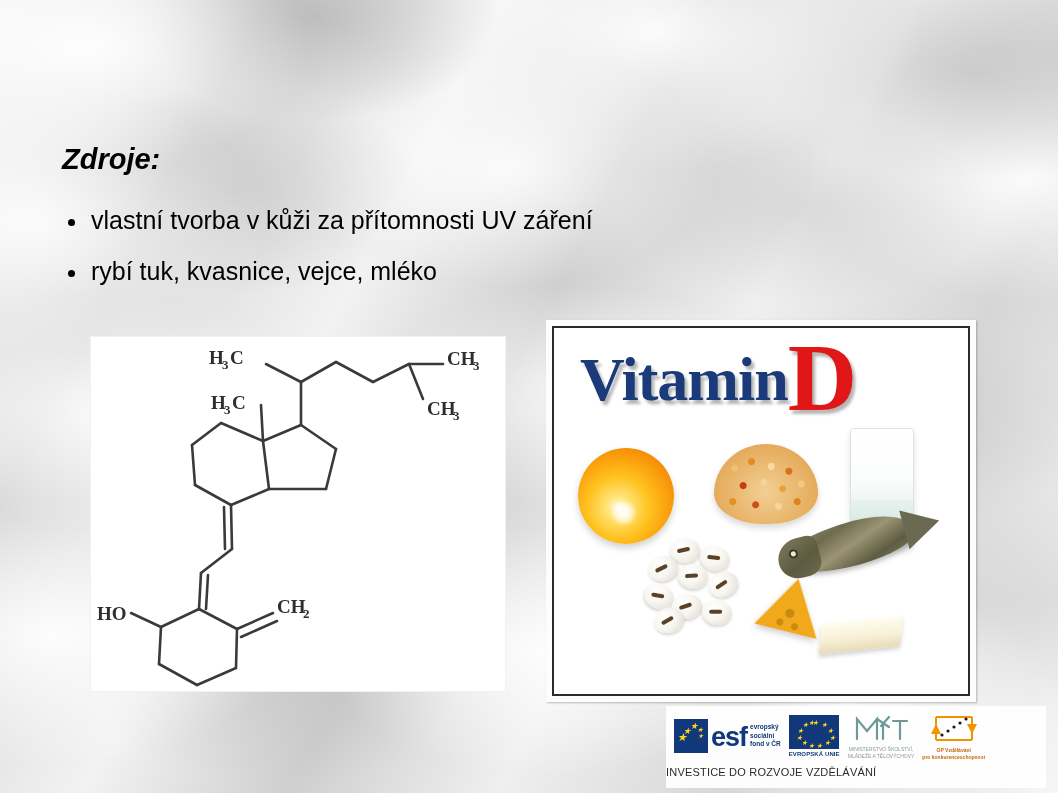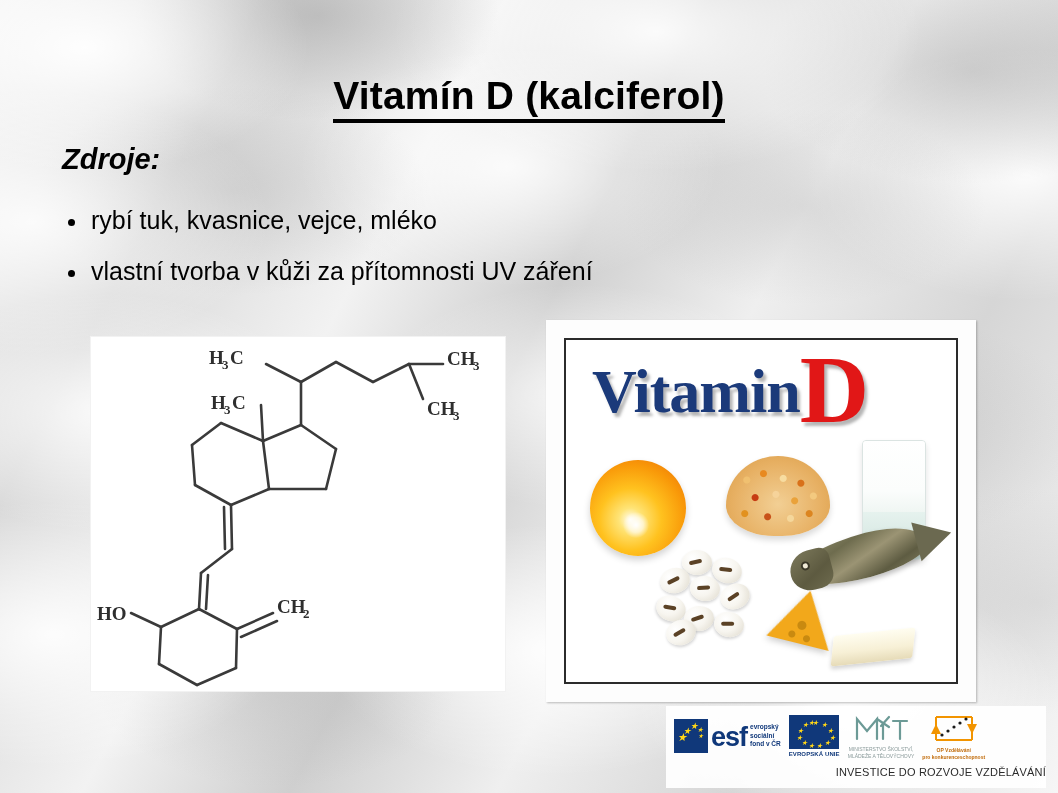--- a/index.html
+++ b/index.html
@@ -70,21 +70,21 @@
   .chem{
     position:absolute;left:91px;top:337px;width:414px;height:354px;
     background:#fff;
     box-shadow:0 0 0 1px #f2f2f2;
   }
   .chem svg{display:block;width:100%;height:100%;}
   
   .poster{
     position:absolute;left:546px;top:320px;width:430px;height:382px;
     background:#fdfdfd;
-    padding:18px;
+    padding:6px;
     box-sizing:border-box;
     box-shadow:1px 1px 2px rgba(0,0,0,.25);
   }
   .poster-inner{
     width:100%;height:100%;
     border:2px solid #2b2b2b;
     background:#ffffff;
     position:relative;
     overflow:hidden;
     box-sizing:border-box;
@@ -237,44 +237,41 @@
   }
   .eu-flag i{position:absolute;color:#ffd617;font-size:7px;line-height:7px;}
   .eu-cap{font-size:6px;font-weight:bold;color:#10387a;margin-top:2px;letter-spacing:.1px;}
   .msmt{display:flex;flex-direction:column;align-items:center;flex:0 0 auto;}
   .msmt-mark{width:56px;height:32px;}
   .msmt-cap{font-size:5px;color:#8a9a9a;line-height:1.3;text-align:center;margin-top:1px;}
   .op{display:flex;flex-direction:column;align-items:center;flex:0 0 auto;}
   .op-mark{width:48px;height:34px;}
   .op-cap{font-size:5px;color:#c06a08;font-weight:bold;line-height:1.25;text-align:center;margin-top:1px;}
   .footer-cap{
-    position:absolute;left:0;right:0;top:60px;text-align:right;
+    position:absolute;left:0;right:0;top:60px;text-align:left;
     font-size:11px;color:#2b2b2b;letter-spacing:.2px;
   }
 </style>
 </head>
 <body>
 
 <div class="slide">
   <div class="bg"></div>
 
-  <div class="title">
-    <span>Vitamín D (kalciferol)</span>
-  </div>
 
   <div class="heading">Zdroje:</div>
 
   <div class="bullets">
     <div class="bullet">
       <span class="dot"></span>
-      <span>rybí tuk, kvasnice, vejce, mléko</span>
+      <span>vlastní tvorba v kůži za přítomnosti UV záření</span>
     </div>
     <div class="bullet">
       <span class="dot"></span>
-      <span>vlastní tvorba v kůži za přítomnosti UV záření</span>
+      <span>rybí tuk, kvasnice, vejce, mléko</span>
     </div>
   </div>
 
   <div class="chem">
     <svg viewBox="0 0 414 354" xmlns="http://www.w3.org/2000/svg">
       <g fill="none" stroke="#3a3a3a" stroke-width="2.6" stroke-linecap="round" stroke-linejoin="round">
 
         <path d="M175,27 L210,45"></path>
         <path d="M210,45 L245,25"></path>
         <path d="M245,25 L282,45"></path>

